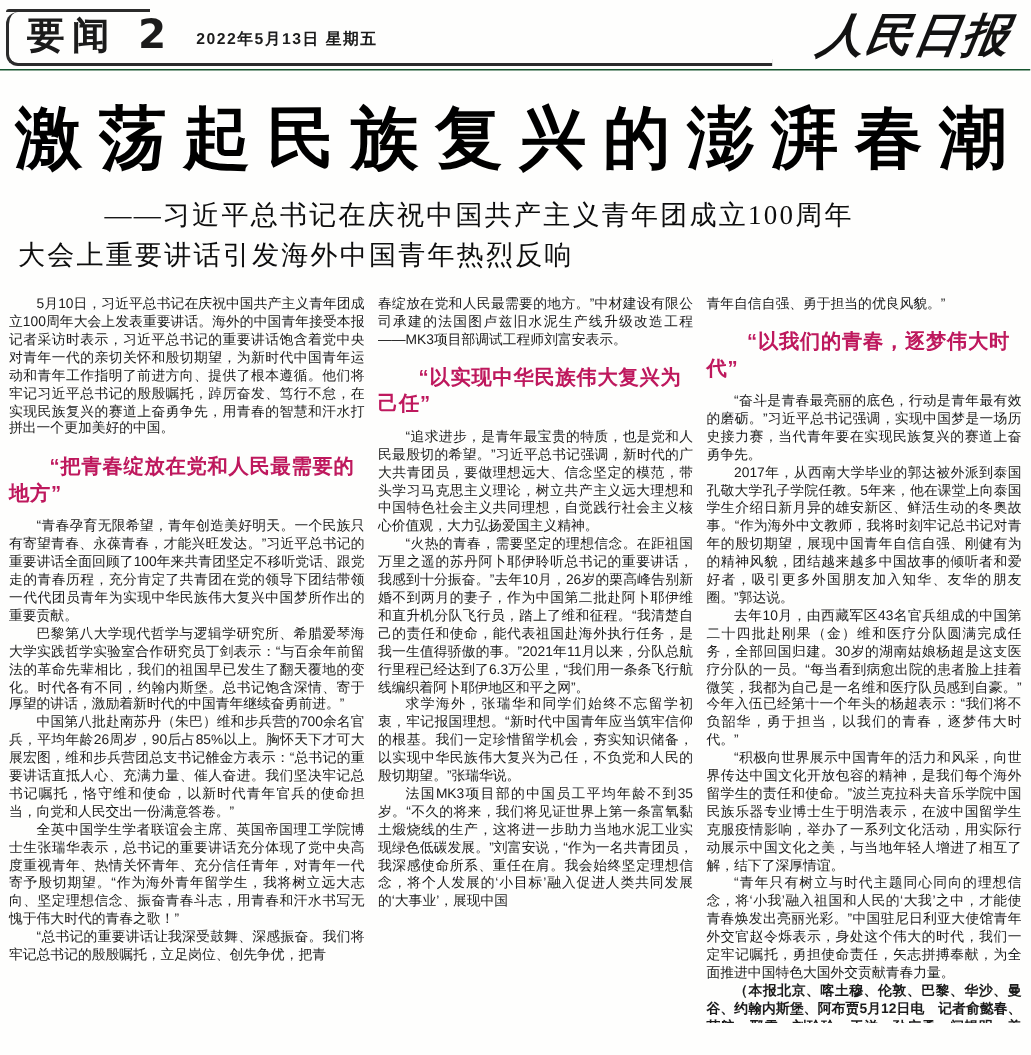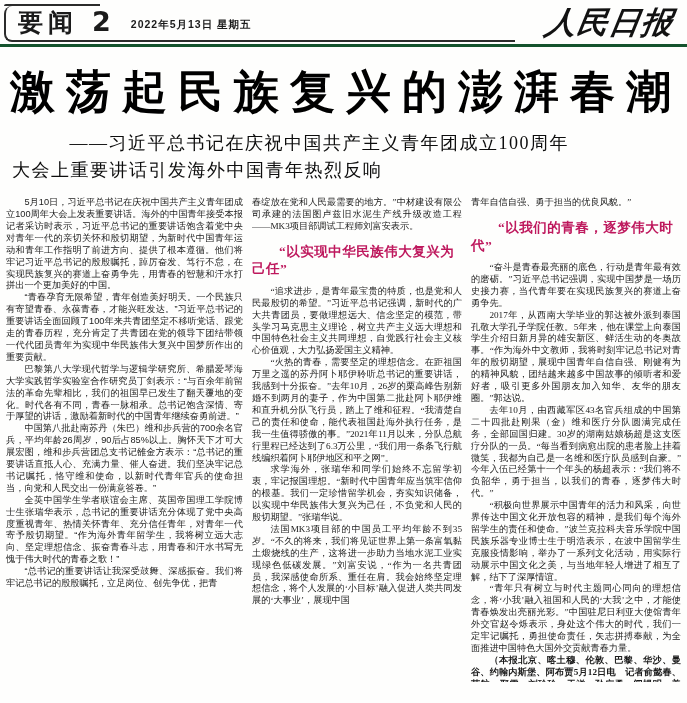--- a/index.html
+++ b/index.html
@@ -6,21 +6,21 @@
   body{
     width:687px;height:703px;overflow:hidden;
     background:#fefefd;color:#1b1b1b;
     font-family:"Liberation Sans",sans-serif;
     position:relative;
   }
   
   .header{
     display:flex;align-items:flex-end;justify-content:space-between;
     height:47px;padding:4px 6px 0 4px;box-sizing:border-box;
-    border-bottom:3px solid #14532d;
+    border-bottom:1px solid #14532d;
   }
   .kicker-box{
     position:relative;flex:1;display:flex;align-items:baseline;
     border-left:2px solid #2b2b2b;border-bottom:2px solid #2b2b2b;
     border-radius:8px 0 0 8px;
     padding:2px 8px 5px 12px;margin:2px 30px 2px 0;
   }
   .kicker-box::before{
     content:"";position:absolute;left:-2px;top:-2px;width:96px;height:0;
     border-top:2px solid #2b2b2b;border-radius:8px 0 0 0;
@@ -53,21 +53,21 @@
   .columns{
     display:flex;gap:9px;
     padding:9px 6px 0;box-sizing:border-box;
     height:494px;overflow:hidden;
   }
   .col{
     text-align:justify;font-size:9.2px;line-height:11.9px;
     word-break:break-all;
   }
   .col-1{width:237px;flex:none;}
-  .col-2,.col-3{flex:1;font-family:Liberation Serif, serif;}
+  .col-2,.col-3{flex:1;}
   .para{margin:0;text-justify:inter-ideograph;}
   .ind{text-indent:2em;}
   .sign{font-weight:700;}
   .subhead{
     font-size:13.5px;font-weight:800;line-height:17.5px;
     margin:10px 0 8px;text-indent:2em;letter-spacing:0.5px;
     text-align:left;color:#be185d;
   }
 </style>
 </head>
@@ -86,22 +86,23 @@
   <h1 class="main-title">激荡起民族复兴的澎湃春潮</h1>
   <div class="subtitle">
     <div class="line1">——习近平总书记在庆祝中国共产主义青年团成立100周年</div>
     <div class="line2">大会上重要讲话引发海外中国青年热烈反响</div>
   </div>
 </div>
 
 <div class="columns">
     <div class="col col-1">
       <p class="para ind">5月10日，习近平总书记在庆祝中国共产主义青年团成立100周年大会上发表重要讲话。海外的中国青年接受本报记者采访时表示，习近平总书记的重要讲话饱含着党中央对青年一代的亲切关怀和殷切期望，为新时代中国青年运动和青年工作指明了前进方向、提供了根本遵循。他们将牢记习近平总书记的殷殷嘱托，踔厉奋发、笃行不怠，在实现民族复兴的赛道上奋勇争先，用青春的智慧和汗水打拼出一个更加美好的中国。</p>
+      <h3 class="subhead">“把青春绽放在党和人民最需要的地方”</h3>
       <p class="para ind">“青春孕育无限希望，青年创造美好明天。一个民族只有寄望青春、永葆青春，才能兴旺发达。”习近平总书记的重要讲话全面回顾了100年来共青团坚定不移听党话、跟党走的青春历程，充分肯定了共青团在党的领导下团结带领一代代团员青年为实现中华民族伟大复兴中国梦所作出的重要贡献。</p>
-      <p class="para ind">巴黎第八大学现代哲学与逻辑学研究所、希腊爱琴海大学实践哲学实验室合作研究员丁剑表示：“与百余年前留法的革命先辈相比，我们的祖国早已发生了翻天覆地的变化。时代各有不同，青春一脉相承。总书记饱含深情、寄于厚望的讲话，激励着新时代的中国青年继续奋勇前进。”</p>
+      <p class="para ind">巴黎第八大学现代哲学与逻辑学研究所、希腊爱琴海大学实践哲学实验室合作研究员丁剑表示：“与百余年前留法的革命先辈相比，我们的祖国早已发生了翻天覆地的变化。时代各有不同，约翰内斯堡。总书记饱含深情、寄于厚望的讲话，激励着新时代的中国青年继续奋勇前进。”</p>
       <p class="para ind">中国第八批赴南苏丹（朱巴）维和步兵营的700余名官兵，平均年龄26周岁，90后占85%以上。胸怀天下才可大展宏图，维和步兵营团总支书记雒金方表示：“总书记的重要讲话直抵人心、充满力量、催人奋进。我们坚决牢记总书记嘱托，恪守维和使命，以新时代青年官兵的使命担当，向党和人民交出一份满意答卷。”</p>
       <p class="para ind">全英中国学生学者联谊会主席、英国帝国理工学院博士生张瑞华表示，总书记的重要讲话充分体现了党中央高度重视青年、热情关怀青年、充分信任青年，对青年一代寄予殷切期望。“作为海外青年留学生，我将树立远大志向、坚定理想信念、振奋青春斗志，用青春和汗水书写无愧于伟大时代的青春之歌！”</p>
       <p class="para ind">“总书记的重要讲话让我深受鼓舞、深感振奋。我们将牢记总书记的殷殷嘱托，立足岗位、创先争优，把青</p>
     </div>
     <div class="col col-2">
       <p class="para">春绽放在党和人民最需要的地方。”中材建设有限公司承建的法国图卢兹旧水泥生产线升级改造工程——MK3项目部调试工程师刘富安表示。</p>
       <h3 class="subhead">“以实现中华民族伟大复兴为己任”</h3>
       <p class="para ind">“追求进步，是青年最宝贵的特质，也是党和人民最殷切的希望。”习近平总书记强调，新时代的广大共青团员，要做理想远大、信念坚定的模范，带头学习马克思主义理论，树立共产主义远大理想和中国特色社会主义共同理想，自觉践行社会主义核心价值观，大力弘扬爱国主义精神。</p>
       <p class="para ind">“火热的青春，需要坚定的理想信念。在距祖国万里之遥的苏丹阿卜耶伊聆听总书记的重要讲话，我感到十分振奋。”去年10月，26岁的栗高峰告别新婚不到两月的妻子，作为中国第二批赴阿卜耶伊维和直升机分队飞行员，踏上了维和征程。“我清楚自己的责任和使命，能代表祖国赴海外执行任务，是我一生值得骄傲的事。”2021年11月以来，分队总航行里程已经达到了6.3万公里，“我们用一条条飞行航线编织着阿卜耶伊地区和平之网”。</p>
       <p class="para ind">求学海外，张瑞华和同学们始终不忘留学初衷，牢记报国理想。“新时代中国青年应当筑牢信仰的根基。我们一定珍惜留学机会，夯实知识储备，以实现中华民族伟大复兴为己任，不负党和人民的殷切期望。”张瑞华说。</p>

